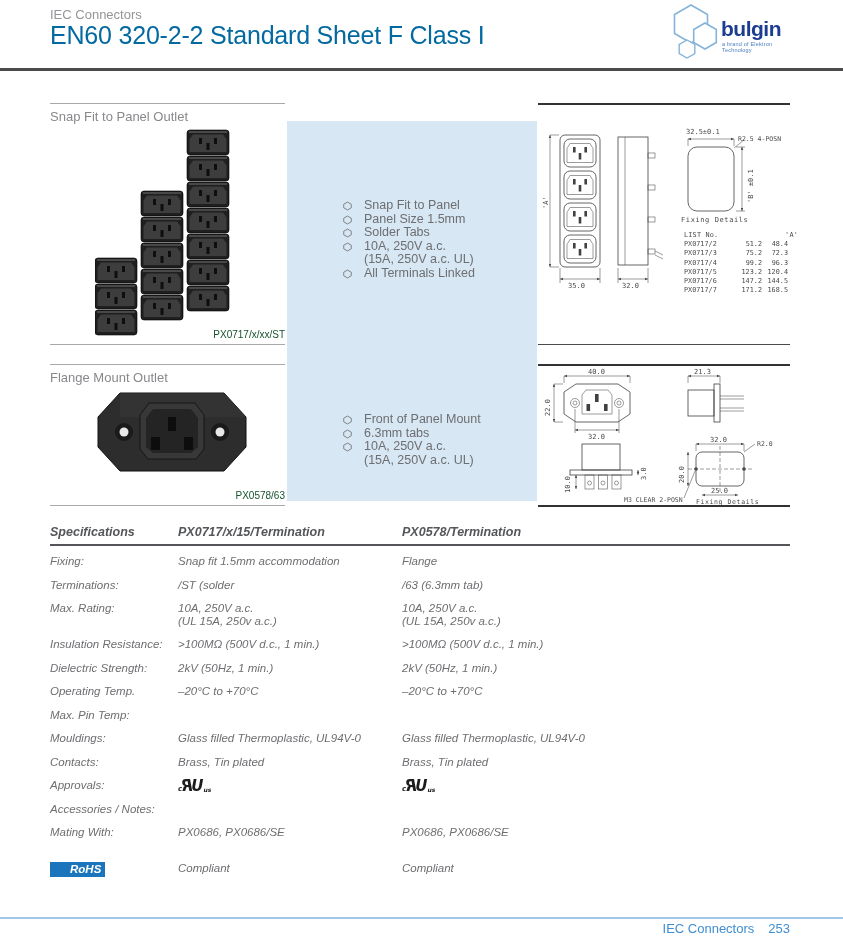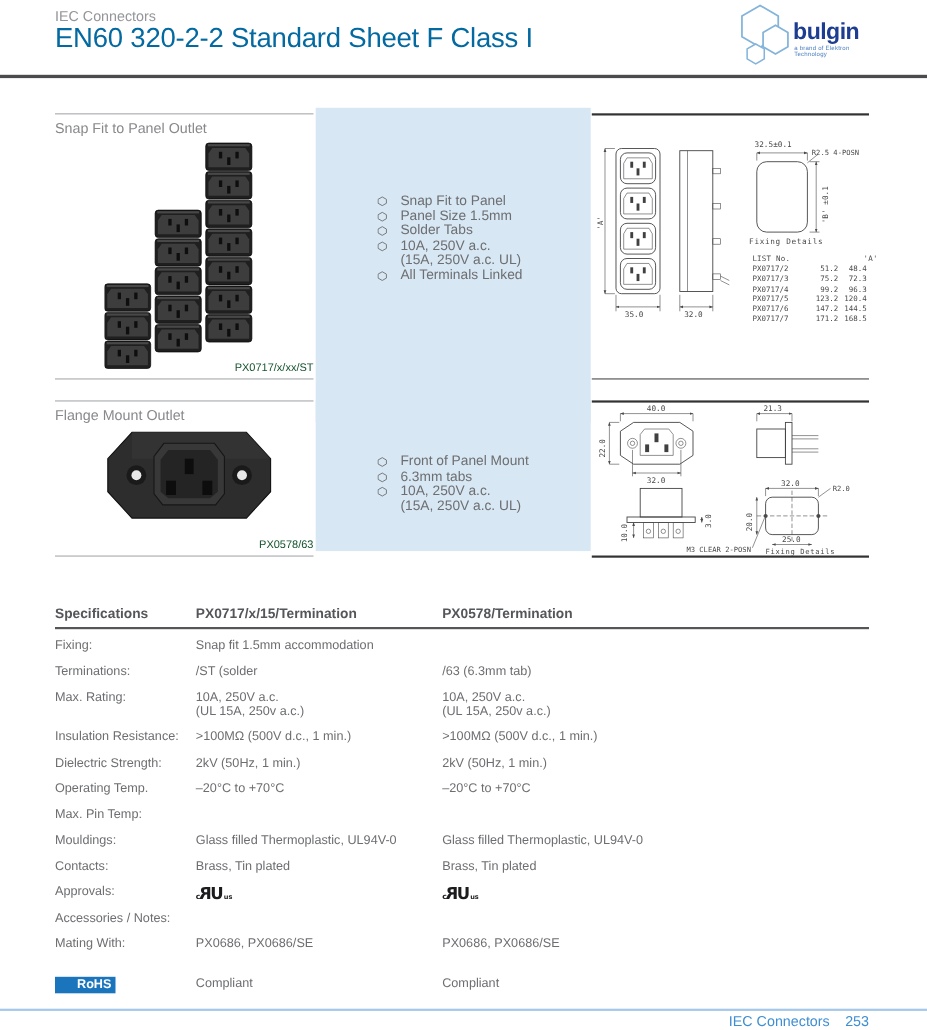--- a/index.html
+++ b/index.html
@@ -31,21 +31,21 @@
   .dlab { position:absolute; font-family:"DejaVu Sans Mono", monospace; font-size:7px; color:#4a4a4c; white-space:nowrap; }
   .dlab.small { font-size:6.5px; }
   .rot { transform:rotate(-90deg); transform-origin:left top; }
   .dcap { letter-spacing:0.6px; }
   .lt { position:absolute; left:146px; top:126px; width:104px; }
   .lt-row { display:grid; grid-template-columns:52px 26px 26px; font-family:"DejaVu Sans Mono", monospace; font-size:6.8px; line-height:9.2px; color:#4a4a4c; }
   .lt-row span:nth-child(2), .lt-row span:nth-child(3) { text-align:right; }
   .lt-head { letter-spacing:0.2px;gap:36px; }
 
   
-  .specs { position:absolute; left:50px; top:551px; width:740px; }
+  .specs { position:absolute; left:50px; top:525px; width:740px;font-style:italic; }
   .spec-head { display:grid; grid-template-columns:128px 224px 1fr; font-size:12.5px; font-weight:bold; color:#55565a; padding-bottom:5px; border-bottom:2px solid #55565a; margin-bottom:9px; }
   .spec-row { display:grid; grid-template-columns:128px 224px 1fr; min-height:23.5px; align-items:start; font-size:11.5px; line-height:12.5px; color:#6d6e71; }
   .spec-row.tall { margin-bottom:11px; }
   .spec-row.rohs-row { margin-top:12px; }
   .spec-cell { white-space:pre-line; }
   .rohs-badge { display:inline-block; background:#1b75bc; color:#fff; font-weight:bold; font-size:11.5px; padding:1px 4px 2px 20px; }
   .ul-mark { display:inline-flex; align-items:flex-end; font-family:"DejaVu Sans", sans-serif; font-weight:bold; color:#1c1c1e; line-height:1; }
   .ul-c { font-size:7px; padding-bottom:1px; }
   .ul-r { display:inline-block; transform:scaleX(-1); font-size:15px; letter-spacing:-1px; }
   .ul-u { font-size:15px; margin-left:-1.5px; }
@@ -110,21 +110,21 @@
           <use href="#iecmod" x="92" y="54"></use>
           <use href="#iecmod" x="92" y="80"></use>
           <use href="#iecmod" x="92" y="106"></use>
           <use href="#iecmod" x="92" y="132"></use>
           <use href="#iecmod" x="92" y="158"></use>
         </g>
     </svg>
     <div class="part-label">PX0717/x/xx/ST</div>
   </div>
 
-  <div class="bluebox" style="top:98px;height:286px;">
+  <div class="bluebox" style="top:121px;height:286px;">
     <div class="features" style="padding:78px 0 0 56px;">
         <div class="feature">
           <svg class="hex-bullet" width="9" height="10" viewBox="0 0 10 10">
             <polygon points="5,0.6 9.2,3 9.2,7 5,9.4 0.8,7 0.8,3" fill="none" stroke="#77787b" stroke-width="1"></polygon>
           </svg>
           <span class="feature-text">Snap Fit to Panel</span>
         </div>
         <div class="feature">
           <svg class="hex-bullet" width="9" height="10" viewBox="0 0 10 10">
             <polygon points="5,0.6 9.2,3 9.2,7 5,9.4 0.8,7 0.8,3" fill="none" stroke="#77787b" stroke-width="1"></polygon>
@@ -374,20 +374,21 @@
   <div class="specs">
     <div class="spec-head">
       <span>Specifications</span>
       <span>PX0717/x/15/Termination</span>
       <span>PX0578/Termination</span>
     </div>
     <div>
         <div class="spec-row">
           <div class="spec-label">Fixing:</div>
           <div class="spec-cell">Snap fit 1.5mm accommodation</div>
+          <div class="spec-cell">Flange</div>
         </div>
         <div class="spec-row">
           <div class="spec-label">Terminations:</div>
           <div class="spec-cell">/ST (solder</div>
           <div class="spec-cell">/63 (6.3mm tab)</div>
         </div>
         <div class="spec-row tall">
           <div class="spec-label">Max. Rating:</div>
           <div class="spec-cell">10A, 250V a.c.
 (UL 15A, 250v a.c.)</div>

